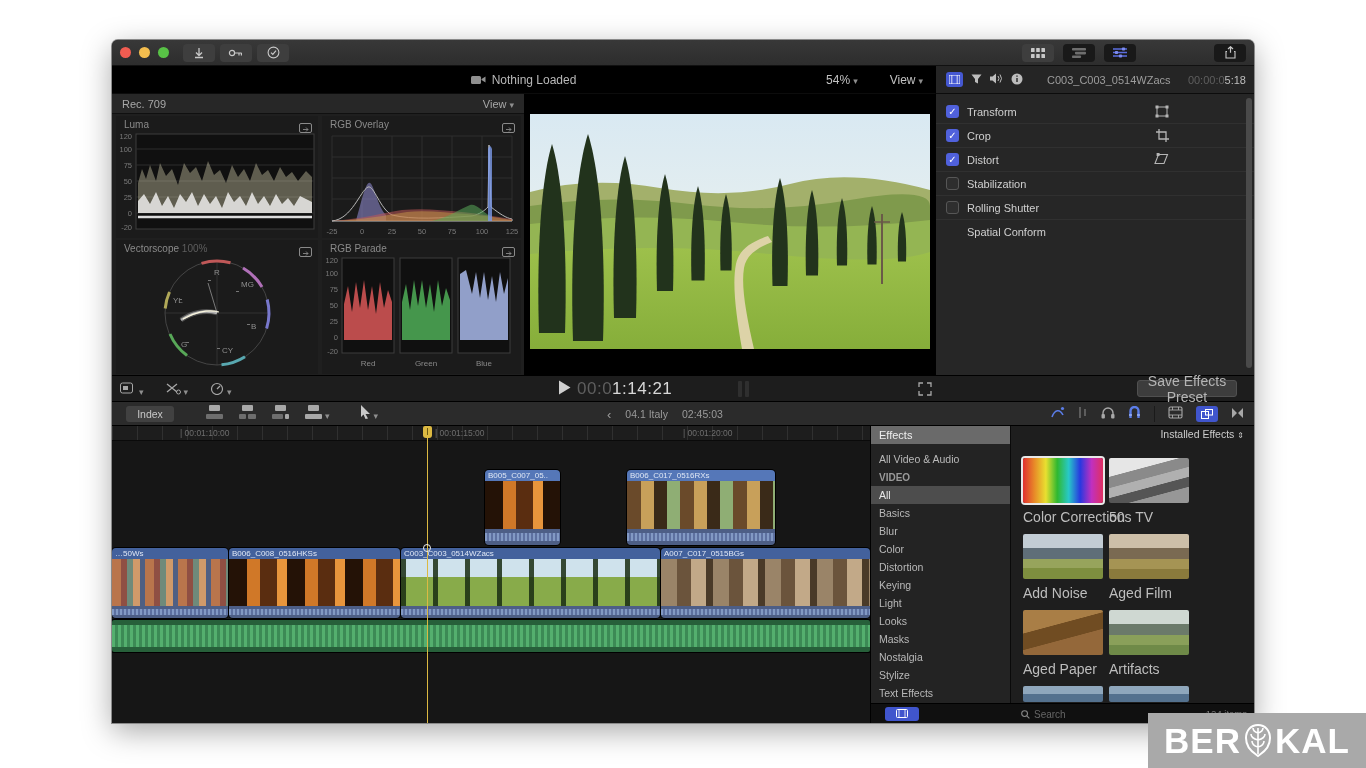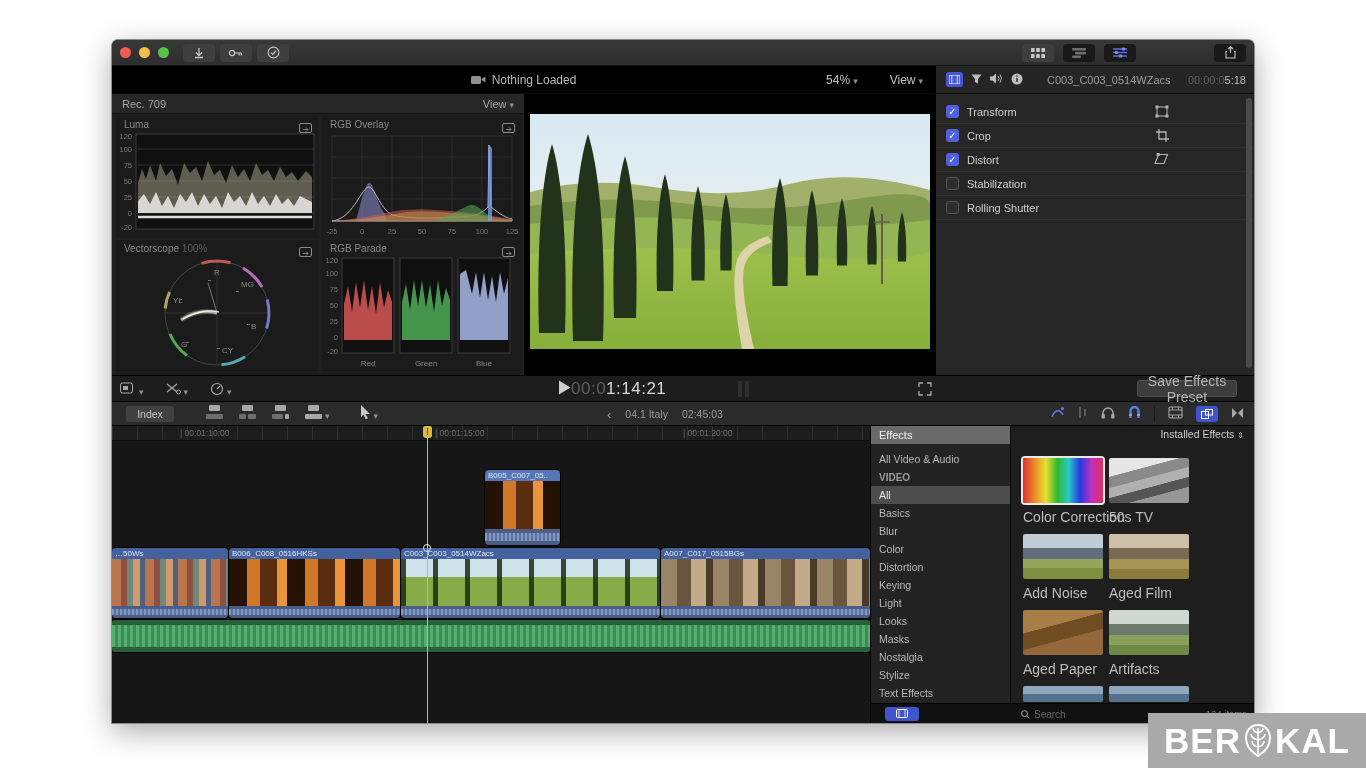--- a/index.html
+++ b/index.html
@@ -229,20 +229,24 @@
             <rect x="2.6" y="0" width="3" height="3" fill="#b5b5b5"></rect>
           </svg></span>
     </div>
     <div class="irow">
       <span class="cb off"></span>
         <span>Stabilization</span>
     </div>
     <div class="irow">
       <span class="cb off"></span>
         <span>Rolling Shutter</span>
+    </div>
+    <div class="irow" style="border-bottom:none">
+      <span class="cb none"></span>
+        <span>Spatial Conform</span>
     </div>
   </div>
   <div class="insp-scroll"></div>
 
   <div class="scopes">
     <div class="scopehead">
       <span>Rec. 709</span>
       <span><span>View</span><span class="chev">▾</span></span>
     </div>
 
@@ -421,21 +425,21 @@
           </svg><span class="chev">▾</span></span>
       <span><svg width="15" height="13" viewBox="0 0 15 13">
             <path d="M1 2l10 8M11 2L1 10" stroke="#a8a8a8" stroke-width="1.3" fill="none"></path>
             <circle cx="12.5" cy="10" r="2" fill="none" stroke="#a8a8a8"></circle>
           </svg><span class="chev">▾</span></span>
       <span><svg width="14" height="13" viewBox="0 0 14 13">
             <circle cx="7" cy="7" r="5.5" fill="none" stroke="#a8a8a8" stroke-width="1.2"></circle>
             <path d="M7 7L10 4" stroke="#a8a8a8" stroke-width="1.3"></path>
           </svg><span class="chev">▾</span></span>
     </div>
-    <div style="position:absolute;left:446px;top:3px;display:flex;align-items:center;gap:0">
+    <div style="position:absolute;left:446px;top:3px;display:flex;align-items:center;gap:6px">
       <span><svg width="13" height="15" viewBox="0 0 13 15">
             <path d="M1 0.5L12.5 7.5 1 14.5z" fill="#cfcfcf"></path>
           </svg></span>
       <span style="font-size:17px;letter-spacing:.5px"><span class="tc-dim">00:0</span><span class="tc-bright">1:14:21</span></span>
     </div>
     <div style="position:absolute;left:626px;top:5px;display:flex;gap:3px">
       <span class="meter"></span>
         <span class="meter"></span>
     </div>
     <span style="position:absolute;left:806px;top:6px"><svg width="14" height="14" viewBox="0 0 14 14">
@@ -511,20 +515,27 @@
   <div class="timeline">
     <div class="ruler">
       <span class="rlabel" style="left:68px">| <span>00:01:10:00</span></span>
       <span class="rlabel" style="left:323px">| <span>00:01:15:00</span></span>
       <span class="rlabel" style="left:571px">| <span>00:01:20:00</span></span>
     </div>
 
     <div class="clip" style="left:373px;top:44px;width:75px;height:75px">
       <div class="chead" style="background:#5577b8">B005_C007_05..</div>
       <div class="cthumb thumb-arch" style="height:48px"></div>
+      <div class="cwave" style="height:16px">
+          <i></i>
+        </div>
+    </div>
+    <div class="clip" style="left:515px;top:44px;width:148px;height:75px">
+      <div class="chead" style="background:#5577b8">B006_C017_0516RXs</div>
+      <div class="cthumb thumb-interior" style="height:48px"></div>
       <div class="cwave" style="height:16px">
           <i></i>
         </div>
     </div>
 
     <div class="clip" style="left:0;top:122px;width:116px;height:70px">
       <div class="chead">…50Ws</div>
       <div class="cthumb thumb-town" style="height:47px"></div>
       <div class="cwave" style="height:12px">
           <i></i>

